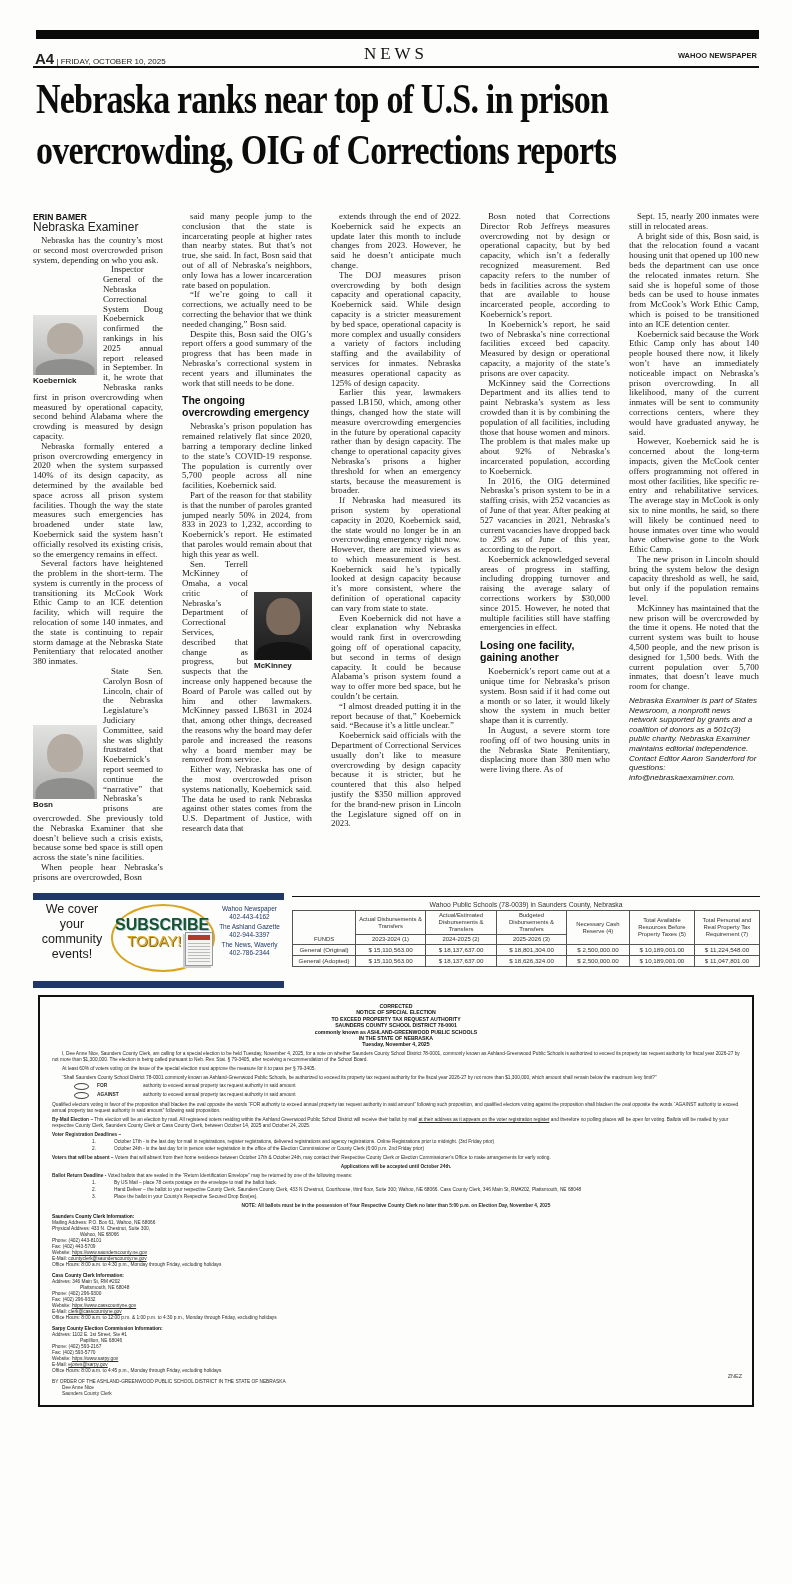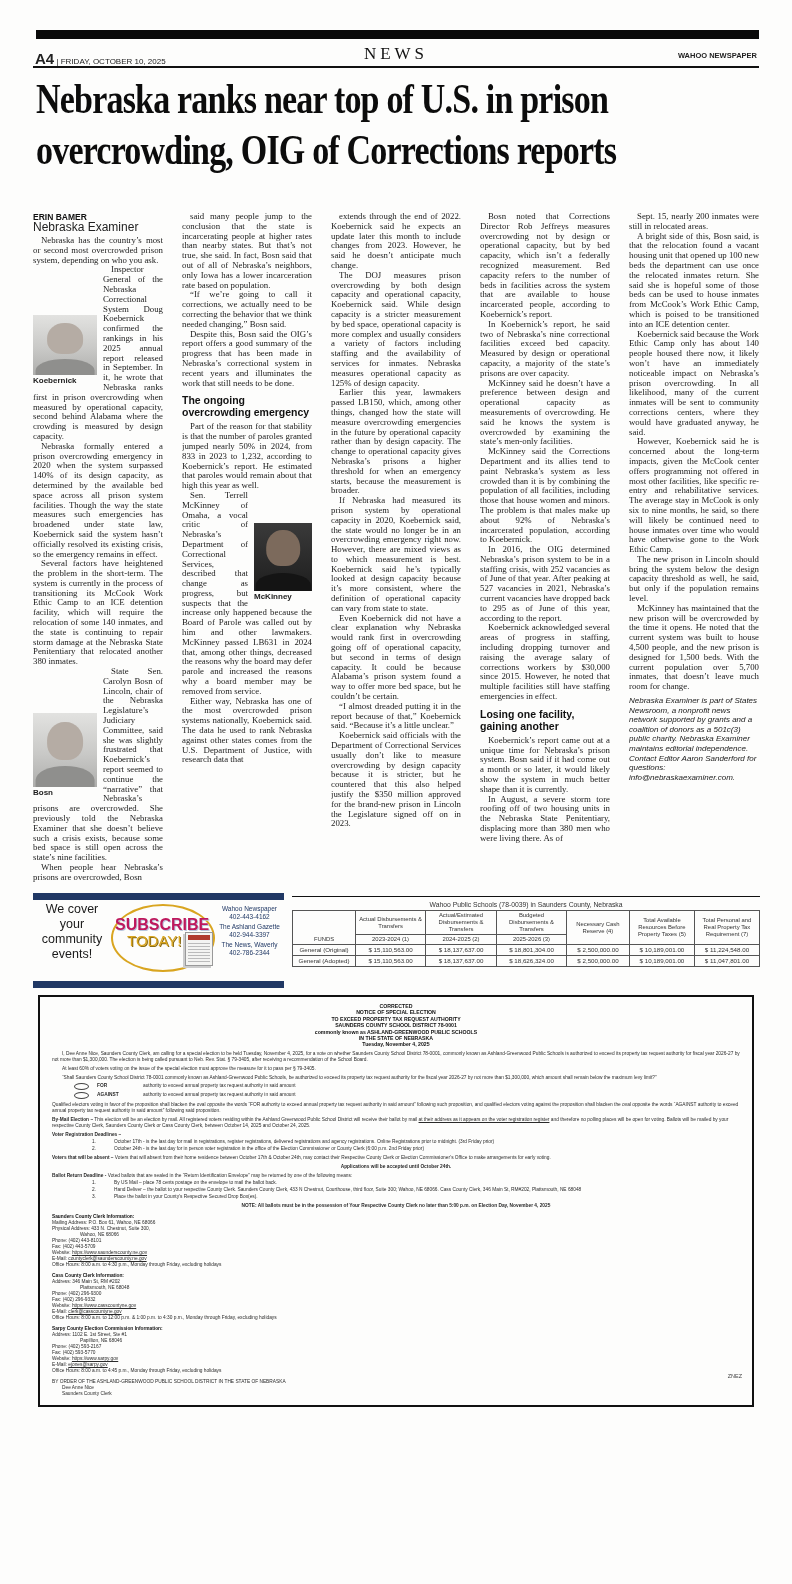--- a/index.html
+++ b/index.html
@@ -46,21 +46,21 @@
            text-align:left;margin-top:4px;}
   .tagline p{text-indent:0;}
   
   #ad{position:absolute;left:33px;top:893px;width:251px;height:95px;font-family:"Liberation Sans",sans-serif;}
   .ad-bar{position:absolute;left:0;right:0;height:7px;background:#203864;}
   .ad-bar.top{top:0;} .ad-bar.bottom{bottom:0;}
   .ad-body{position:absolute;top:9px;bottom:9px;left:0;right:0;display:flex;}
   .ad-slogan{width:78px;text-align:center;font-size:12.5px;line-height:15px;color:#1a1a1a;}
   .ad-badge{position:relative;width:104px;height:70px;flex:0 0 auto;}
   .ad-oval{position:absolute;left:0;top:2px;width:100px;height:64px;border:2px solid #d9a520;border-radius:50%;}
-  .ad-word1{position:absolute;left:4px;top:14px;font-weight:bold;font-size:16px;letter-spacing:0;color:#be185d;
+  .ad-word1{position:absolute;left:4px;top:14px;font-weight:bold;font-size:16px;letter-spacing:0;color:#14532d;
             text-shadow:1px 1px 0 #b9c6dd;}
   .ad-word2{position:absolute;left:16px;top:30px;font-weight:normal;font-size:15px;color:#d9a520;
             text-shadow:1px 1px 0 #8a6c14;}
   .ad-thumb{position:absolute;right:2px;top:30px;width:26px;height:32px;background:#f4f4f2;border:1px solid #999;
             box-shadow:-2px 2px 0 #ccc;}
   .ad-thumb::before{content:"";position:absolute;left:2px;top:2px;right:2px;height:5px;background:#b03a2e;}
   .ad-thumb::after{content:"";position:absolute;left:2px;top:10px;right:2px;bottom:3px;
             background:repeating-linear-gradient(#bbb 0 1px,transparent 1px 3px);}
   .ad-pubs{flex:1;text-align:center;color:#203864;}
   .pub{margin:3px 0;}
@@ -125,33 +125,34 @@
       <div class="byline">ERIN BAMER</div>
       <div class="byline-org">Nebraska Examiner</div>
       <p>Nebraska has the country’s most or second most overcrowded prison system, depending on who you ask.</p>
       <div class="photo left koeb" style="margin-top:50px;">
         <div class="photo-img light"></div>
         <div class="photo-cap">Koebernick</div>
       </div>
       <p>Inspector General of the Nebraska Correctional System Doug Koebernick confirmed the rankings in his 2025 annual report released in September. In it, he wrote that Nebraska ranks first in prison overcrowding when measured by operational capacity, second behind Alabama where the crowding is measured by design capacity.</p>
       <p>Nebraska formally entered a prison overcrowding emergency in 2020 when the system surpassed 140% of its design capacity, as determined by the available bed space across all prison system facilities. Though the way the state measures such emergencies has broadened under state law, Koebernick said the system hasn’t officially resolved its existing crisis, so the emergency remains in effect.</p>
       <p>Several factors have heightened the problem in the short-term. The system is currently in the process of transitioning its McCook Work Ethic Camp to an ICE detention facility, which will require the relocation of some 140 inmates, and the state is continuing to repair storm damage at the Nebraska State Penitentiary that relocated another 380 inmates.</p>
-      <div class="photo left bosn" style="margin-top:46px;">
+      <div class="photo left bosn" style="margin-top:58px;">
         <div class="photo-img light"></div>
         <div class="photo-cap">Bosn</div>
       </div>
       <p>State Sen. Carolyn Bosn of Lincoln, chair of the Nebraska Legislature’s Judiciary Committee, said she was slightly frustrated that Koebernick’s report seemed to continue the “narrative” that Nebraska’s prisons are overcrowded. She previously told the Nebraska Examiner that she doesn’t believe such a crisis exists, because some bed space is still open across the state’s nine facilities.</p>
       <p>When people hear Nebraska’s prisons are overcrowded, Bosn</p>
     </div>
 
     <div class="col">
       <p>said many people jump to the conclusion that the state is incarcerating people at higher rates than nearby states. But that’s not true, she said. In fact, Bosn said that out of all of Nebraska’s neighbors, only Iowa has a lower incarceration rate based on population.</p>
       <p>“If we’re going to call it corrections, we actually need to be correcting the behavior that we think needed changing,” Bosn said.</p>
       <p>Despite this, Bosn said the OIG’s report offers a good summary of the progress that has been made in Nebraska’s correctional system in recent years and illuminates the work that still needs to be done.</p>
       <h2 class="subhead">The ongoing overcrowding emergency</h2>
+      <p>Nebraska’s prison population has remained relatively flat since 2020, barring a temporary decline linked to the state’s COVID-19 response. The population is currently over 5,700 people across all nine facilities, Koebernick said.</p>
       <p>Part of the reason for that stability is that the number of paroles granted jumped nearly 50% in 2024, from 833 in 2023 to 1,232, according to Koebernick’s report. He estimated that paroles would remain about that high this year as well.</p>
       <div class="photo right mck" style="margin-top:32px;">
         <div class="photo-img dark"></div>
         <div class="photo-cap">McKinney</div>
       </div>
       <p>Sen. Terrell McKinney of Omaha, a vocal critic of Nebraska’s Department of Correctional Services, described that change as progress, but suspects that the increase only happened because the Board of Parole was called out by him and other lawmakers. McKinney passed LB631 in 2024 that, among other things, decreased the reasons why the board may defer parole and increased the reasons why a board member may be removed from service.</p>
       <p>Either way, Nebraska has one of the most overcrowded prison systems nationally, Koebernick said. The data he used to rank Nebraska against other states comes from the U.S. Department of Justice, with research data that</p>
     </div>
 
     <div class="col">
@@ -160,21 +161,20 @@
       <p>Earlier this year, lawmakers passed LB150, which, among other things, changed how the state will measure overcrowding emergencies in the future by operational capacity rather than by design capacity. The change to operational capacity gives Nebraska’s prisons a higher threshold for when an emergency starts, because the measurement is broader.</p>
       <p>If Nebraska had measured its prison system by operational capacity in 2020, Koebernick said, the state would no longer be in an overcrowding emergency right now. However, there are mixed views as to which measurement is best. Koebernick said he’s typically looked at design capacity because it’s more consistent, where the definition of operational capacity can vary from state to state.</p>
       <p>Even Koebernick did not have a clear explanation why Nebraska would rank first in overcrowding going off of operational capacity, but second in terms of design capacity. It could be because Alabama’s prison system found a way to offer more bed space, but he couldn’t be certain.</p>
       <p>“I almost dreaded putting it in the report because of that,” Koebernick said. “Because it’s a little unclear.”</p>
       <p>Koebernick said officials with the Department of Correctional Services usually don’t like to measure overcrowding by design capacity because it is stricter, but he countered that this also helped justify the $350 million approved for the brand-new prison in Lincoln the Legislature signed off on in 2023.</p>
     </div>
 
     <div class="col">
       <p>Bosn noted that Corrections Director Rob Jeffreys measures overcrowding not by design or operational capacity, but by bed capacity, which isn’t a federally recognized measurement. Bed capacity refers to the number of beds in facilities across the system that are available to house incarcerated people, according to Koebernick’s report.</p>
       <p>In Koebernick’s report, he said two of Nebraska’s nine correctional facilities exceed bed capacity. Measured by design or operational capacity, a majority of the state’s prisons are over capacity.</p>
-      <p>McKinney said he doesn’t have a preference between design and operational capacity as measurements of overcrowding. He said he knows the system is overcrowded by examining the state’s men-only facilities.</p>
       <p>McKinney said the Corrections Department and its allies tend to paint Nebraska’s system as less crowded than it is by combining the population of all facilities, including those that house women and minors. The problem is that males make up about 92% of Nebraska’s incarcerated population, according to Koebernick.</p>
       <p>In 2016, the OIG determined Nebraska’s prison system to be in a staffing crisis, with 252 vacancies as of June of that year. After peaking at 527 vacancies in 2021, Nebraska’s current vacancies have dropped back to 295 as of June of this year, according to the report.</p>
       <p>Koebernick acknowledged several areas of progress in staffing, including dropping turnover and raising the average salary of corrections workers by $30,000 since 2015. However, he noted that multiple facilities still have staffing emergencies in effect.</p>
       <h2 class="subhead">Losing one facility, gaining another</h2>
       <p>Koebernick’s report came out at a unique time for Nebraska’s prison system. Bosn said if it had come out a month or so later, it would likely show the system in much better shape than it is currently.</p>
       <p>In August, a severe storm tore roofing off of two housing units in the Nebraska State Penitentiary, displacing more than 380 men who were living there. As of</p>
     </div>
 
     <div class="col">
       <p>Sept. 15, nearly 200 inmates were still in relocated areas.</p>

